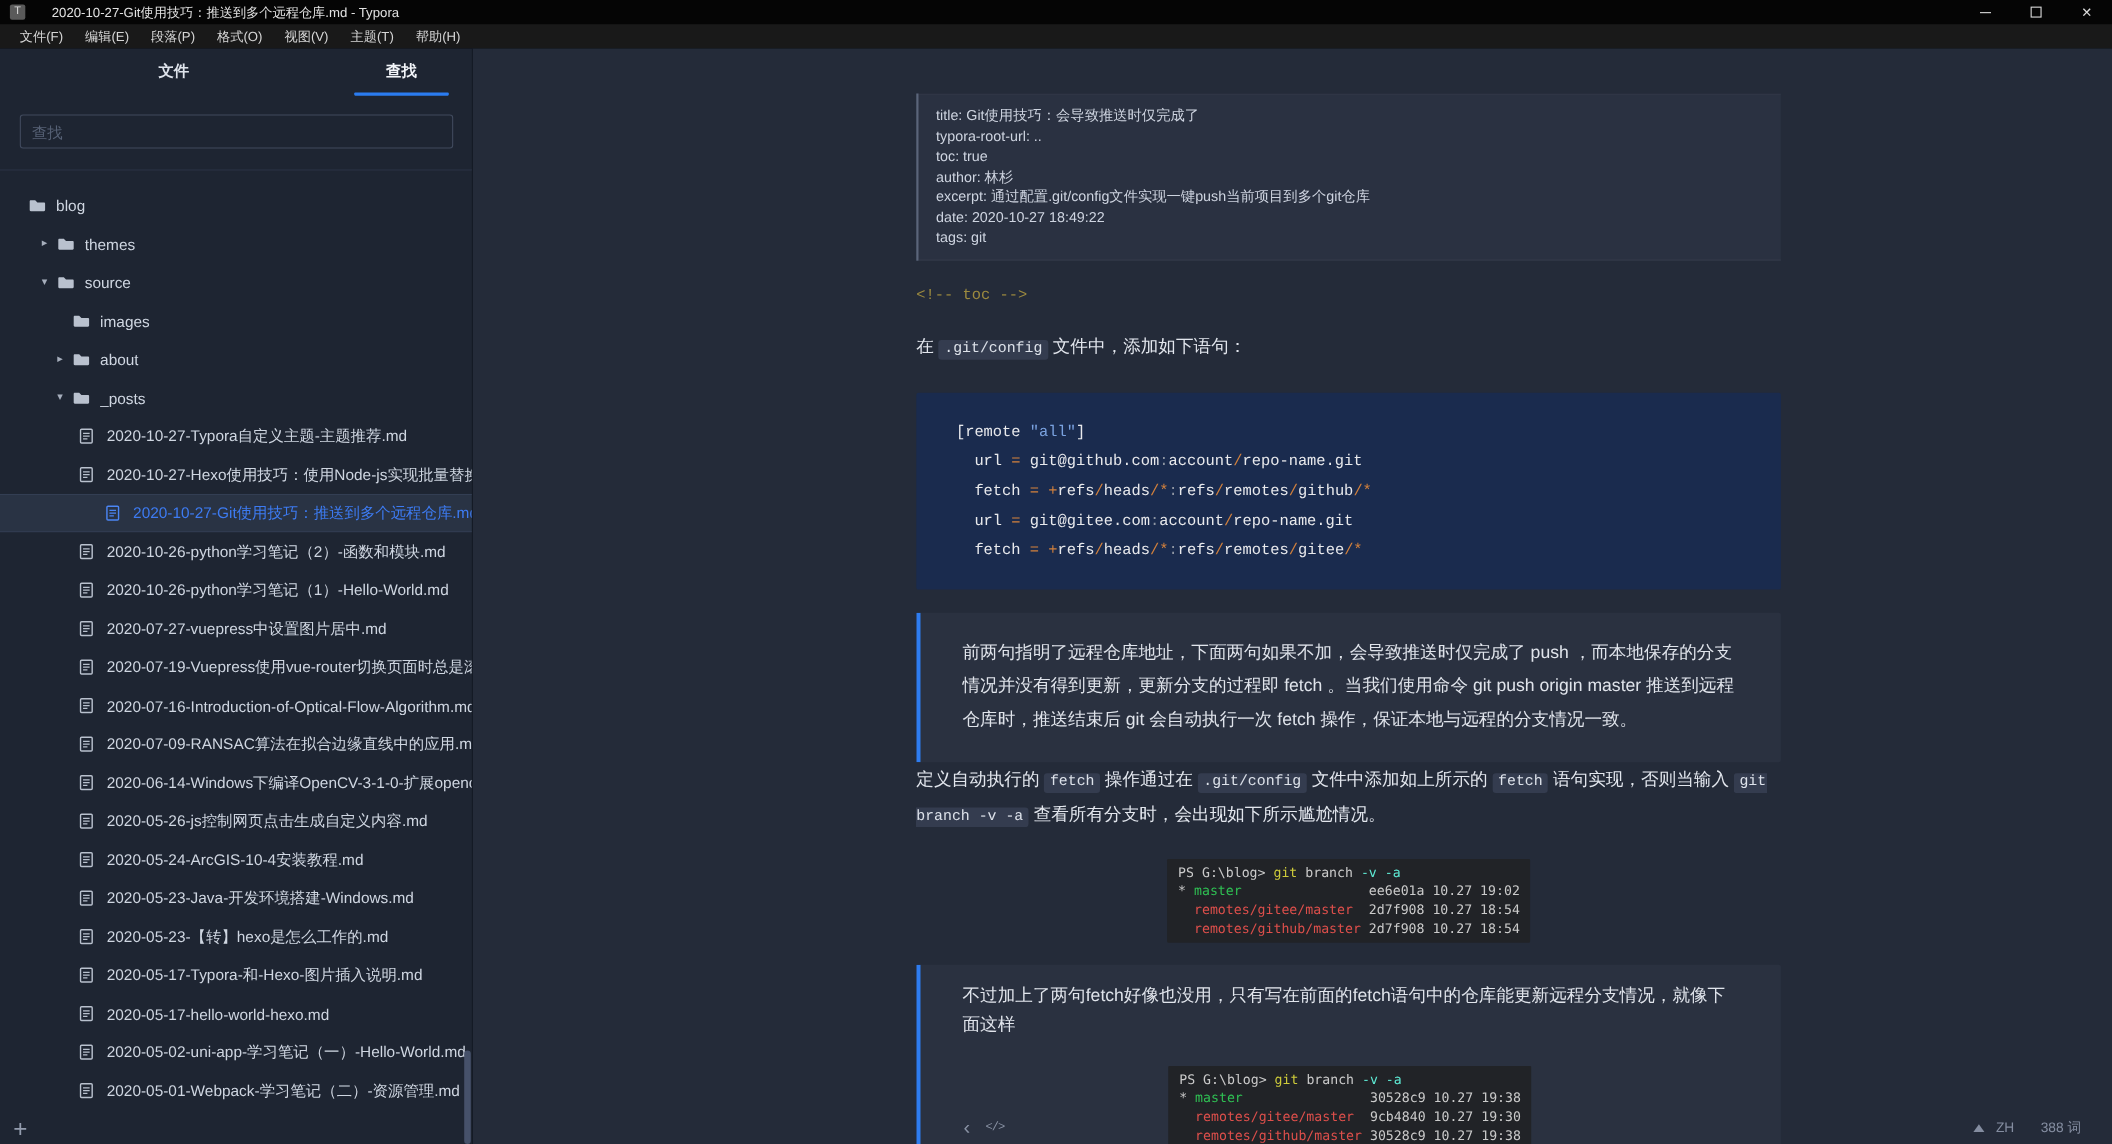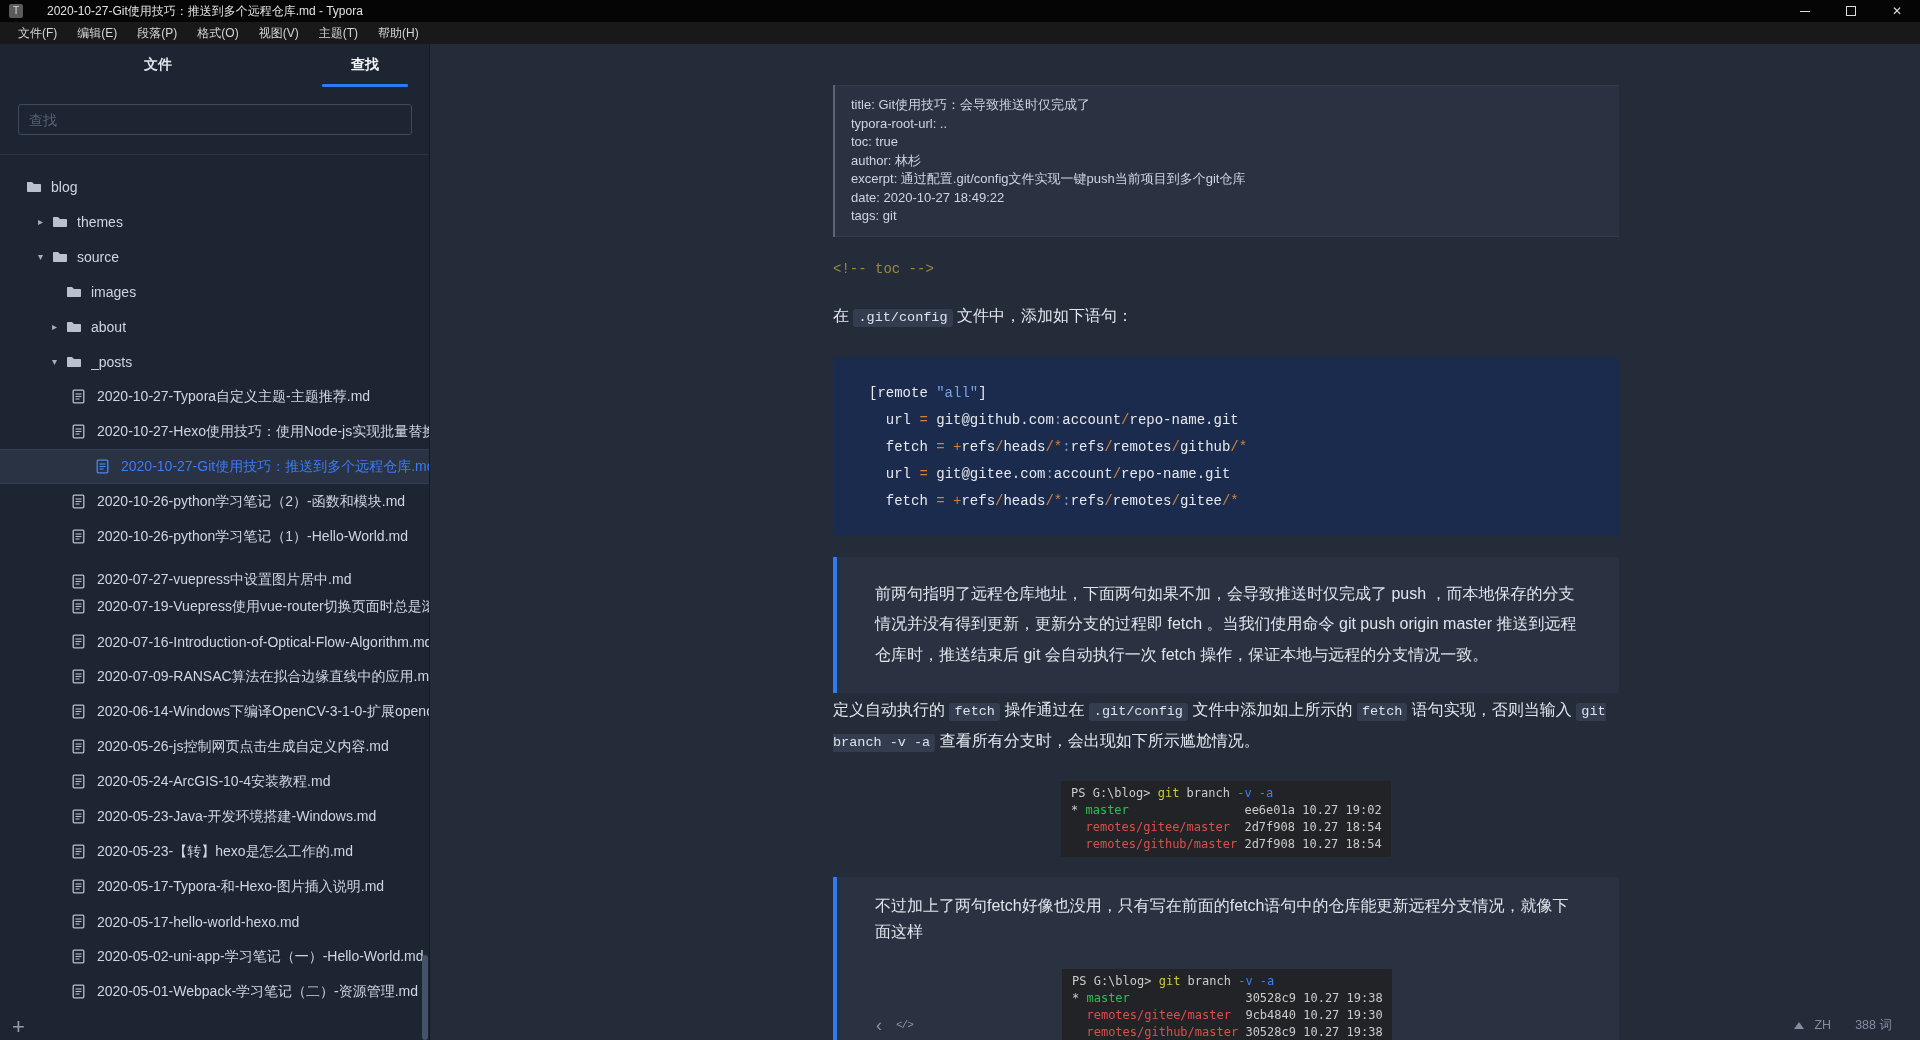--- a/index.html
+++ b/index.html
@@ -70,21 +70,21 @@
 
   .bq{background:#2a3140;border-left:4px solid #2e7cf0;border-radius:0 2px 2px 0;
       color:#e0e4eb;font-size:16px;}
   .bq1{margin-top:21px;padding:22px 40px 23px 38px;line-height:30.5px;}
   .para2{margin-top:3px;line-height:28.5px;}
 
   .terminal{width:330px;margin:0 auto;background:#212327;padding:4px 10px;box-sizing:border-box;
             font-family:"DejaVu Sans Mono","Liberation Mono",monospace;font-size:12px;
             line-height:17px;white-space:pre;color:#cbcbcb;border-radius:1px;}
   .terminal1{margin-top:24px;}
-  .t-w{color:#cbcbcb;} .t-y{color:#cdca3a;} .t-g{color:#2fbf53;} .t-r{color:#dd4f4b;} .t-d{color:#3b82f6;}
+  .t-w{color:#cbcbcb;} .t-y{color:#cdca3a;} .t-g{color:#2fbf53;} .t-r{color:#dd4f4b;} .t-d{color:#5eead4;}
 
   .bq2{margin-top:20px;padding:16px 40px 16px 38px;line-height:26px;}
   .bq2 .terminal{margin-top:24px;height:76px;overflow:hidden;}
 
   
   .sb-left{position:absolute;left:446px;bottom:0;height:30px;display:flex;align-items:center;
            gap:14px;color:#8a93a5;}
   .sb-toggle{font-size:18px;line-height:1;}
   .sb-source{font-family:"Liberation Mono","DejaVu Sans Mono",monospace;font-size:11px;letter-spacing:-1px;}
   .sb-right{position:absolute;right:28px;bottom:0;height:30px;display:flex;align-items:center;
@@ -236,21 +236,21 @@
           <span class="tree-icon">
             <svg width="13" height="15" viewBox="0 0 13 15">
               <rect x="1.2" y="1.2" width="10.6" height="12.6" rx="1" fill="none" stroke="currentColor" stroke-width="1.3"></rect>
               <line x1="3.5" y1="5" x2="9.5" y2="5" stroke="currentColor" stroke-width="1.1"></line>
               <line x1="3.5" y1="7.5" x2="9.5" y2="7.5" stroke="currentColor" stroke-width="1.1"></line>
               <line x1="3.5" y1="10" x2="7.5" y2="10" stroke="currentColor" stroke-width="1.1"></line>
             </svg>
           </span>
           <span class="tree-label">2020-10-26-python学习笔记（1）-Hello-World.md</span>
         </div>
-        <div class="tree-row" style="padding-left: 72px; align-items: flex-end;">
+        <div class="tree-row" style="padding-left: 72px;">
           <span class="tree-icon">
             <svg width="13" height="15" viewBox="0 0 13 15">
               <rect x="1.2" y="1.2" width="10.6" height="12.6" rx="1" fill="none" stroke="currentColor" stroke-width="1.3"></rect>
               <line x1="3.5" y1="5" x2="9.5" y2="5" stroke="currentColor" stroke-width="1.1"></line>
               <line x1="3.5" y1="7.5" x2="9.5" y2="7.5" stroke="currentColor" stroke-width="1.1"></line>
               <line x1="3.5" y1="10" x2="7.5" y2="10" stroke="currentColor" stroke-width="1.1"></line>
             </svg>
           </span>
           <span class="tree-label">2020-07-27-vuepress中设置图片居中.md</span>
         </div>

